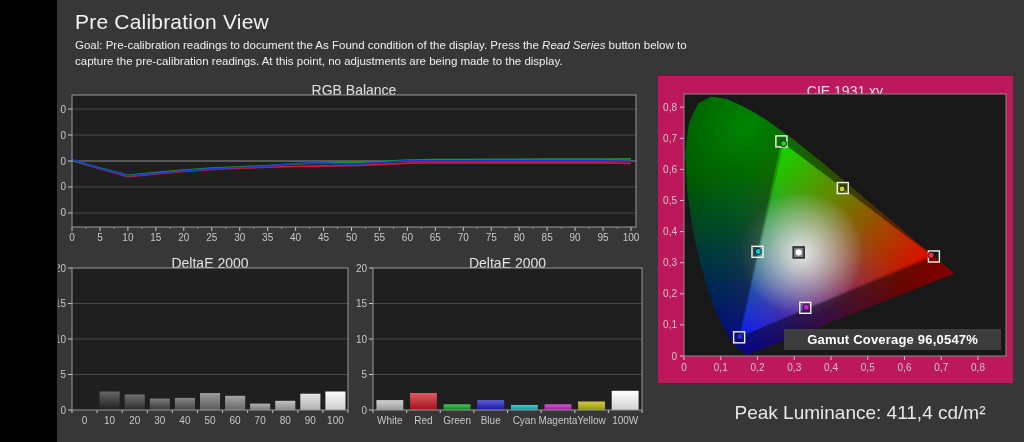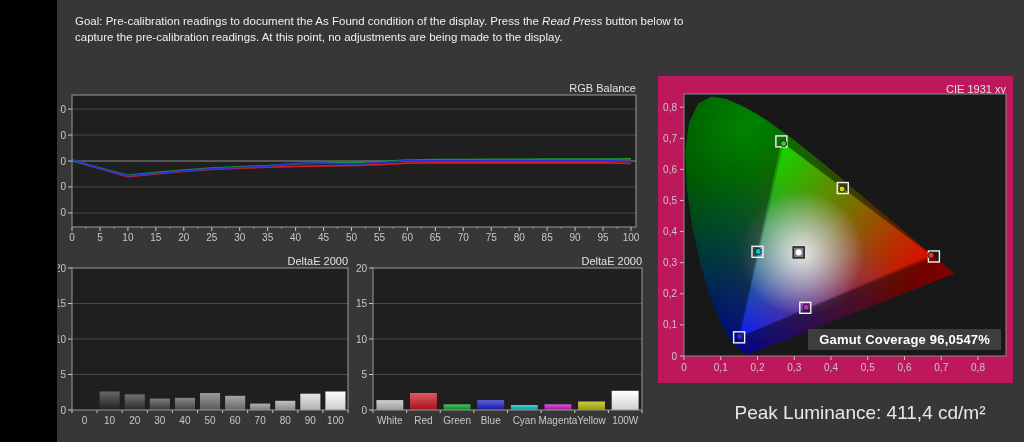--- a/index.html
+++ b/index.html
@@ -3,37 +3,38 @@
 <meta charset="utf-8">
 <style>
   html,body{margin:0;padding:0}
   body{width:1024px;height:442px;background:#373737;font-family:"Liberation Sans",sans-serif;position:relative;overflow:hidden}
   .left-strip{position:absolute;left:0;top:0;width:57px;height:442px;background:#000}
   .header{position:absolute;left:75px;top:10px;width:640px}
   .page-title{font-size:21px;color:#f2f2f2;letter-spacing:.2px}
   .goal{width:625px;font-size:11.5px;line-height:1.35;color:#efefef;margin-top:4px}
   .goal .it{font-style:italic}
   .chart{position:absolute}
-  .chart-title{position:absolute;top:0;font-size:11px;color:#e2e2e2;text-align:right}
+  .chart-title{position:absolute;top:0;font-size:14px;color:#e2e2e2;text-align:center}
   .chart svg{position:absolute;left:0;top:0}
   #cie-panel{background:#be185d}
   .gamut-label{position:absolute;right:12px;top:253px;background:#3d3d3d;color:#ffffff;
-    font-size:13px;font-weight:bold;padding:3px 11px;letter-spacing:.2px}
+    font-size:13px;font-weight:bold;padding:3px 23px;letter-spacing:.2px}
   .peak-lum{position:absolute;left:690px;top:402px;width:340px;text-align:center;
     font-size:19px;color:#e8e8e8}
   .blend{mix-blend-mode:screen}
   text{font-family:"Liberation Sans",sans-serif}
 </style>
 </head>
 <body>
 
 <div class="left-strip"></div>
 
 <div class="header">
-  <div class="goal"><span>Goal: Pre-calibration readings to document the As Found condition of the display. Press the </span><span class="it">Read Press</span><span> button below to capture the pre-calibration readings. At this point, no adjustments are being made to the display.</span></div>
+  <div class="page-title">Pre Calibration View</div>
+  <div class="goal"><span>Goal: Pre-calibration readings to document the As Found condition of the display. Press the </span><span class="it">Read Series</span><span> button below to capture the pre-calibration readings. At this point, no adjustments are being made to the display.</span></div>
 </div>
 
 <div class="chart" id="rgb-chart" style="left:60px;top:82px;width:592px;height:166px">
   <div class="chart-title" style="left:12px;width:564px">RGB Balance</div>
   <svg id="rgb-svg" width="592" height="166">
       <rect x="12" y="13" width="564" height="132" fill="#1f1f1f"></rect>
       <line x1="12" y1="27.031496062992126" x2="576" y2="27.031496062992126" stroke="#4a4a4a" stroke-width="1"></line>
       <line x1="8" y1="27.031496062992126" x2="12" y2="27.031496062992126" stroke="#c8c8c8"></line>
       <text x="6" y="30.531496062992126" text-anchor="end" font-size="10" fill="#c8c8c8">40</text>
       <line x1="12" y1="53.01574803149606" x2="576" y2="53.01574803149606" stroke="#4a4a4a" stroke-width="1"></line>

